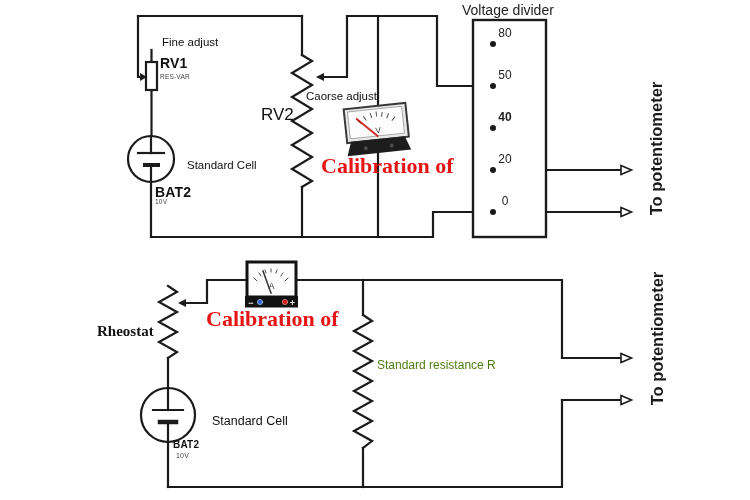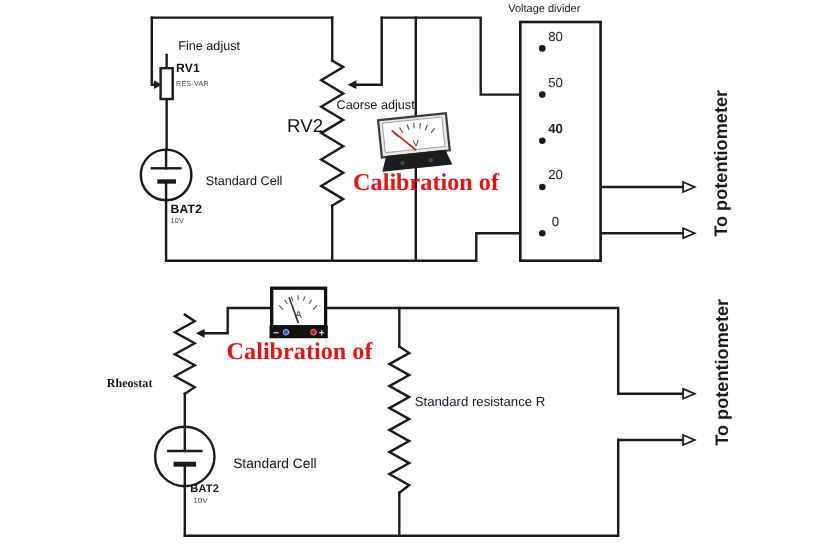--- a/index.html
+++ b/index.html
@@ -3,32 +3,32 @@
 <meta charset="utf-8">
 <style>
   html,body{margin:0;padding:0;background:#fff;}
   #stage{
     position:relative;width:750px;height:500px;background:#fff;overflow:hidden;
     font-family:"Liberation Sans","DejaVu Sans",sans-serif;color:#111;
   }
   #circuit-svg{position:absolute;left:0;top:0;}
   .lbl{position:absolute;white-space:nowrap;line-height:1.1;}
   .lbl-bold{font-weight:normal;font-size:11.5px;}
-  .lbl-small{font-size:11px;font-weight:600;letter-spacing:.2px;}
+  .lbl-small{font-size:14px;font-weight:600;letter-spacing:.2px;}
   .lbl-tiny{font-size:6.5px;color:#444;letter-spacing:.2px;}
   .lbl-rv2{font-size:17px;font-weight:500;}
-  .lbl-plain{font-size:12px;font-weight:400;color:#0f172a;}
-  .lbl-divider-title{font-size:10px;font-weight:400;color:#222;}
+  .lbl-plain{font-size:12px;font-weight:400;color:#4d7c0f;}
+  .lbl-divider-title{font-size:14px;font-weight:400;color:#222;}
   .tap-label{position:absolute;width:22px;text-align:center;font-size:12px;font-weight:500;color:#222;}
   .caption{
     position:absolute;font-family:"Liberation Serif","DejaVu Serif",serif;
     font-weight:bold;font-size:22px;line-height:27px;
   }
   .caption span{display:block;}
-  .rheostat-lbl{font-family:"Liberation Serif","DejaVu Serif",serif;font-weight:bold;font-size:11px;margin-top:20px;}
+  .rheostat-lbl{font-family:"Liberation Serif","DejaVu Serif",serif;font-weight:bold;font-size:15px;}
   .to-pot{
     position:absolute;width:170px;height:19px;text-align:center;
     font-size:16.5px;font-weight:bold;color:#1a1a1a;
     transform:rotate(-90deg);
   }
 </style>
 </head>
 <body>
 
 <div id="stage">

